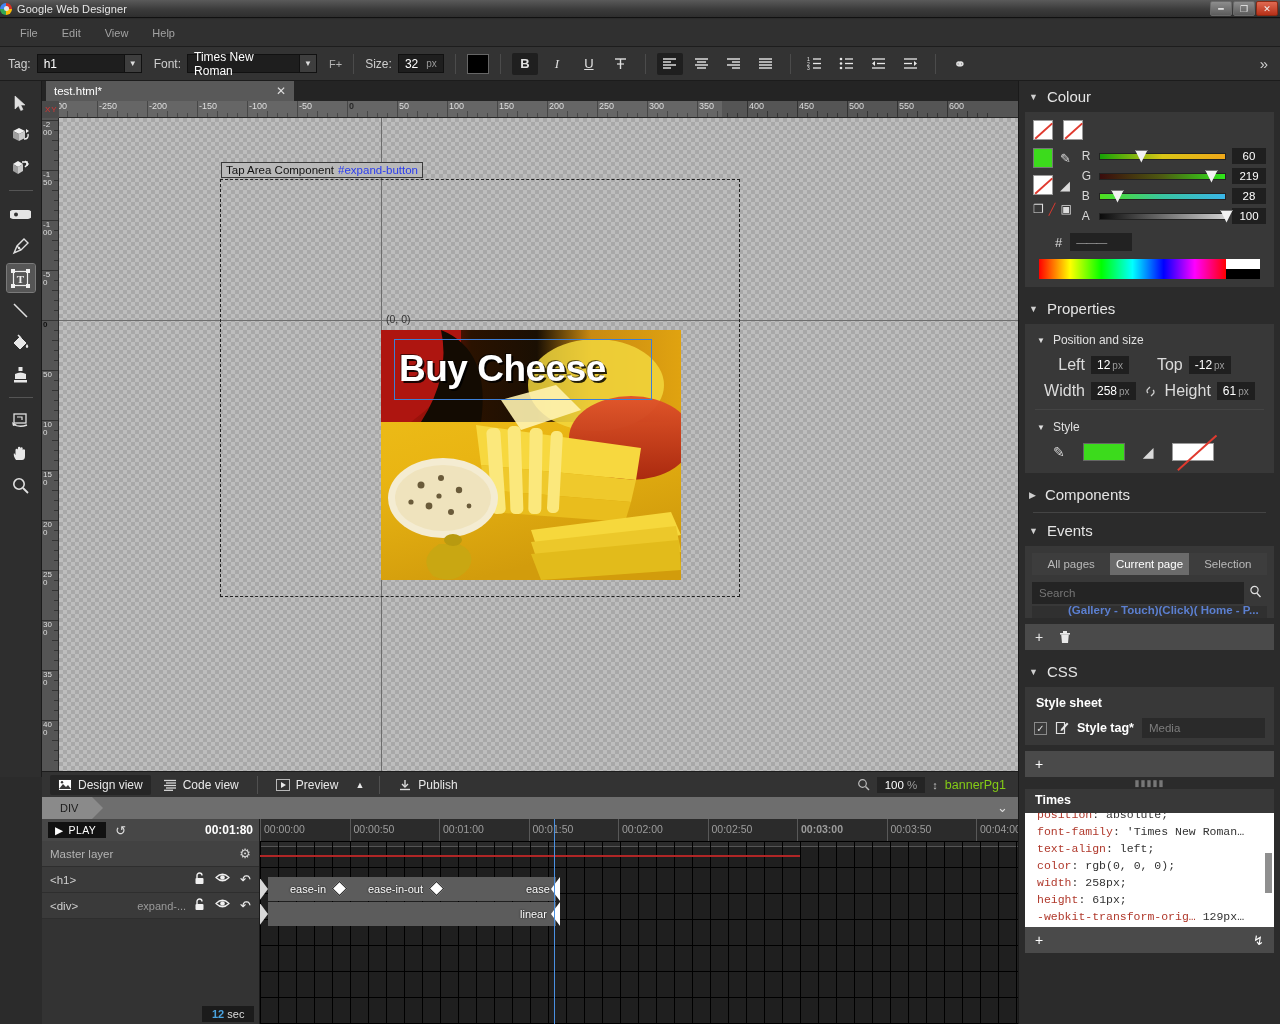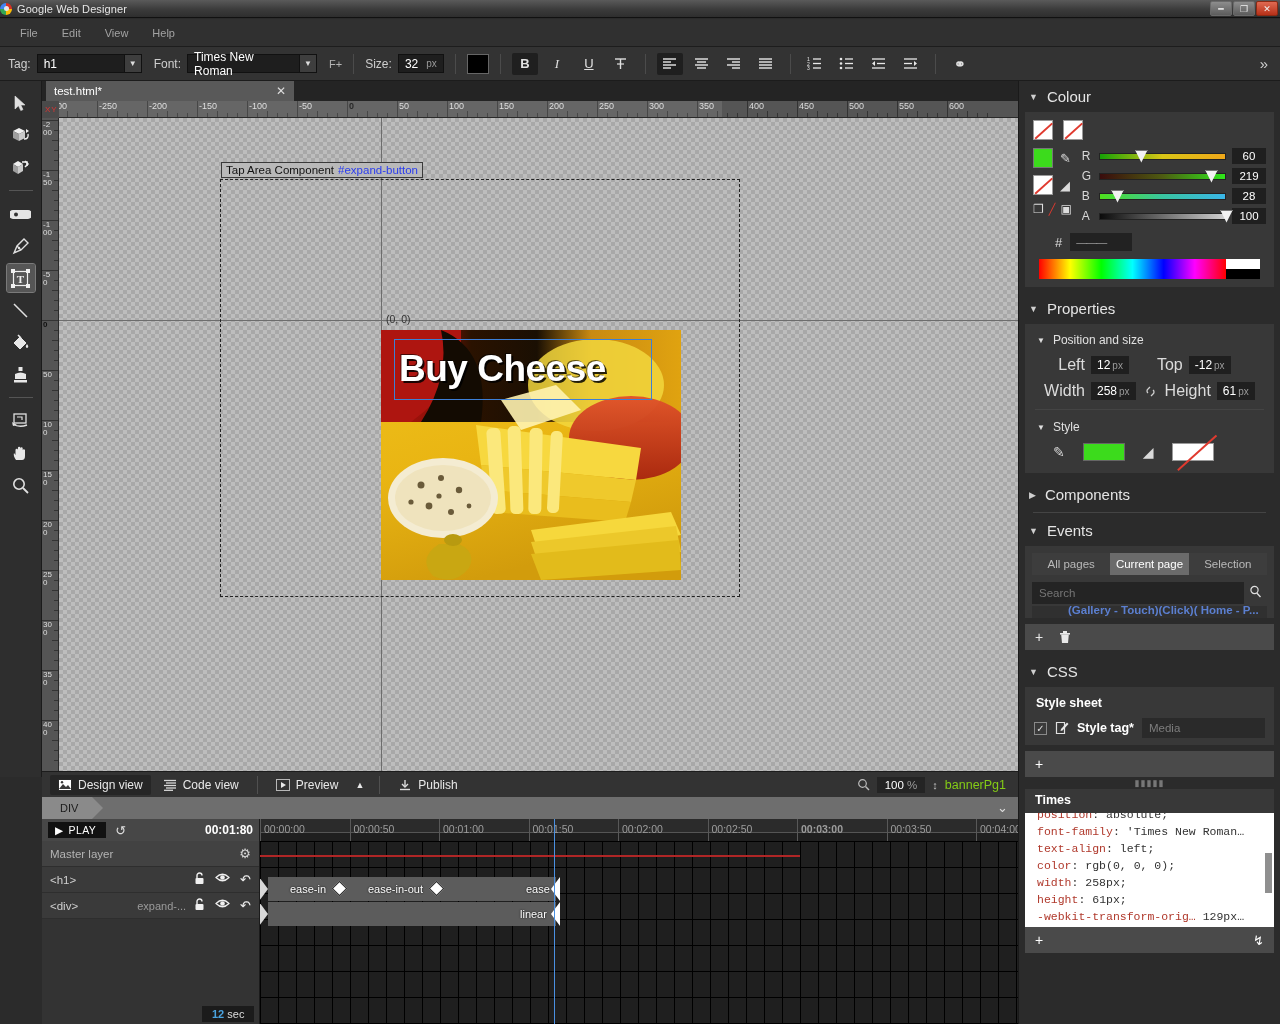--- a/index.html
+++ b/index.html
@@ -133,21 +133,21 @@
   .tl-row .nm{ font-size:11.5px;}
   .tl-row .sub{ color:#9a9a9a; font-size:11px; margin-left:auto; margin-right:8px;}
   .tl-row .ics{ display:flex; gap:10px; margin-left:auto; color:#f0f0f0; font-size:12px;}
   .tl-row.master .gear{ margin-left:auto; color:#d4d4d4; font-size:13px;}
   .tl-blank{ background:#333; height:105px;}
   .sec-badge{ position:absolute; left:160px; bottom:2px; background:#1b1b1b; color:#4aa3df; font-size:11px;
       padding:2px 10px; font-weight:bold;}
   .sec-badge .w{ color:#ddd; font-weight:normal;}
 
   .tl-right{ position:absolute; left:218px; top:0; width:758px; height:205px; background:#1f1f1f; overflow:hidden;}
-  .tl-ruler{ position:relative; height:14px; background:#2b2b2b; border-bottom:1px solid #555;}
+  .tl-ruler{ position:relative; height:28px; background:#2b2b2b; border-bottom:1px solid #555;}
   .tl-tick{ position:absolute; top:4px; font-size:10.5px; color:#9d9d9d; padding-left:4px;}
   .tl-tickline{ position:absolute; top:0; height:22px; width:1px; background:#585858;}
   .tl-grid{ position:absolute; left:0; top:22px; width:758px; height:183px;
      background-image:linear-gradient(90deg,#000 1px, transparent 1px),
                       linear-gradient(180deg,#000 1px, transparent 1px);
      background-size:18px 26px;}
   .redline{ position:absolute; left:0; top:36px; width:540px; height:2px; background:#b02626;}
   .trk{ position:absolute; height:24px; background:#5c5c5c; display:flex; align-items:center;}
   .trk .arrowh{ position:absolute; left:-9px; top:0; width:0;height:0;
      border-top:12px solid transparent; border-bottom:12px solid transparent; border-left:9px solid #d9d9d9;}

